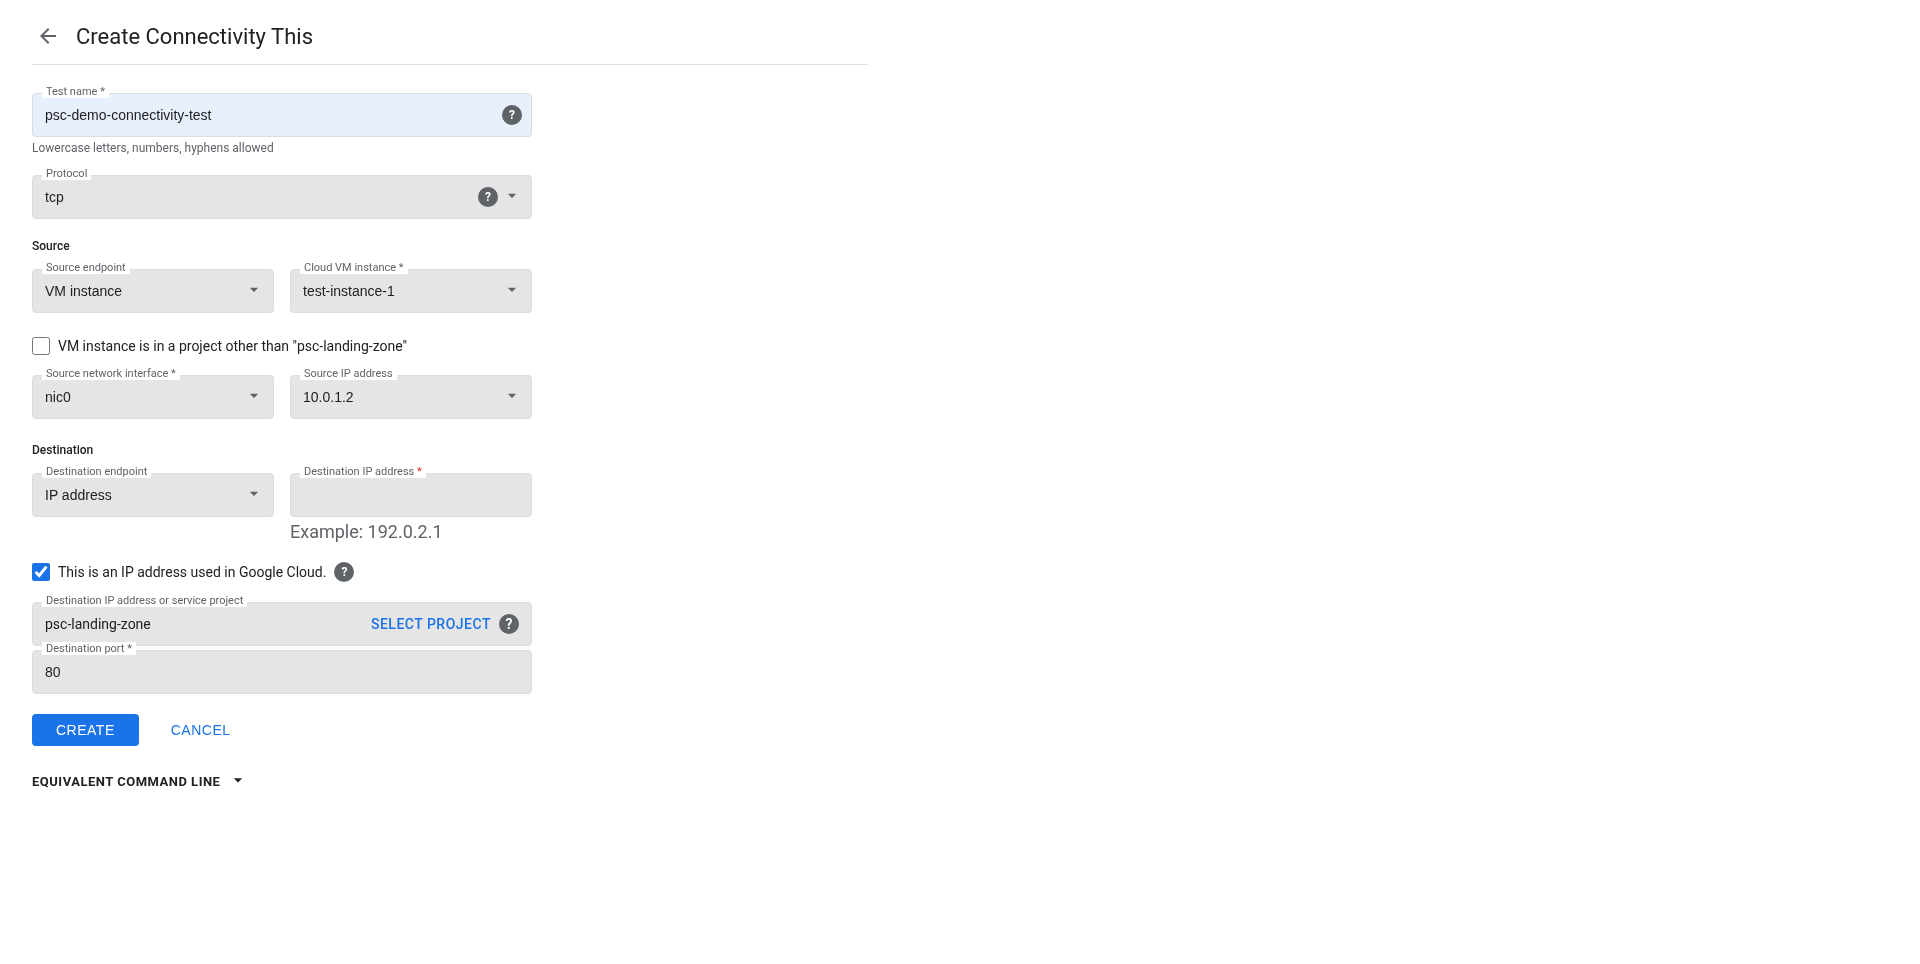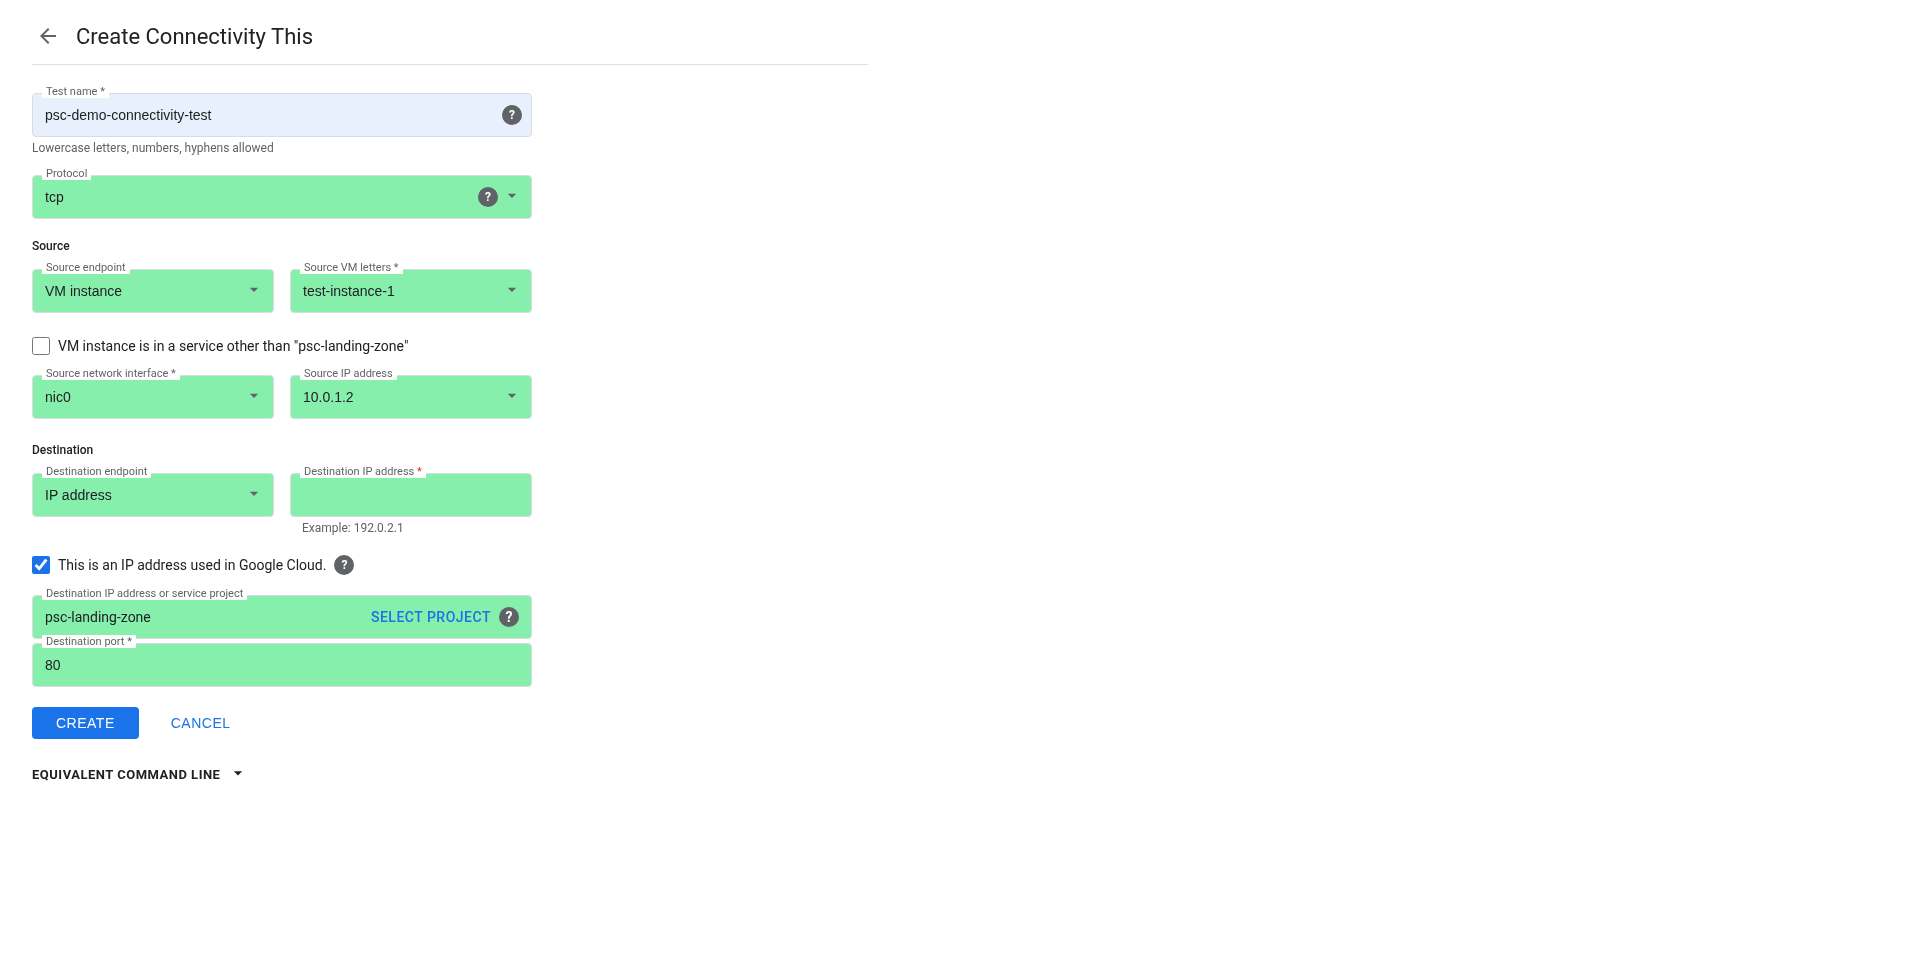--- a/index.html
+++ b/index.html
@@ -61,21 +61,21 @@
     .outlined-field .outline-label .required-star {
       color: #d93025;
     }
     .outlined-field .input-box {
       border: 1px solid #dadce0;
       border-radius: 4px;
       padding: 10px 12px;
       font-size: 14px;
       color: #202124;
       width: 100%;
-      background: #86efac;
+      background: #e5e5e5;
       outline: none;
       display: flex;
       align-items: center;
       height: 44px;
     }
     .outlined-field .input-box.has-value {
       background: #e8f0fe;
     }
     .outlined-field select.input-box {
       appearance: none;
@@ -193,24 +193,23 @@
       font-size: 13px;
       font-weight: 700;
       text-transform: uppercase;
       letter-spacing: 0.5px;
     }
 
     .destination-ip-field .outline-label .required-star {
       color: #d93025;
     }
     .example-text {
-      font-size: 12px;
+      font-size: 18px;
       color: #5f6368;
       margin-top: 4px;
-      margin-left: 12px;
     }
 
     .select-project-link {
       color: #1a73e8;
       font-size: 14px;
       font-weight: 500;
       cursor: pointer;
       text-decoration: none;
       text-transform: uppercase;
       letter-spacing: 0.5px;
@@ -302,39 +301,39 @@
                   <path d="M7 10l5 5 5-5z"></path>
                 </svg>
             </span>
           </div>
         </div>
       </div>
 
       <div class="col">
         <div class="outlined-field">
           <span class="outline-label">
-            <span>Source VM letters *</span>
+            <span>Cloud VM instance *</span>
           </span>
           <div style="position: relative;">
             <select class="input-box">
               <option value="test-instance-1" selected="">test-instance-1</option>
             </select>
             <span class="dropdown-icon">
               <svg width="20" height="20" viewBox="0 0 24 24" fill="#5f6368">
                   <path d="M7 10l5 5 5-5z"></path>
                 </svg>
             </span>
           </div>
         </div>
       </div>
     </div>
 
     <div class="checkbox-row" style="max-width: 500px;">
       <input type="checkbox" id="vmProjectCheck" style="">
-      <label for="vmProjectCheck" class="checkbox-label">VM instance is in a service other than "psc-landing-zone"</label>
+      <label for="vmProjectCheck" class="checkbox-label">VM instance is in a project other than "psc-landing-zone"</label>
     </div>
 
     <div class="row" style="max-width: 500px;">
       <div class="col">
         <div class="outlined-field">
           <span class="outline-label">Source network interface *</span>
           <div style="position: relative;">
             <select class="input-box">
               <option value="nic0" selected="">nic0</option>
             </select>

